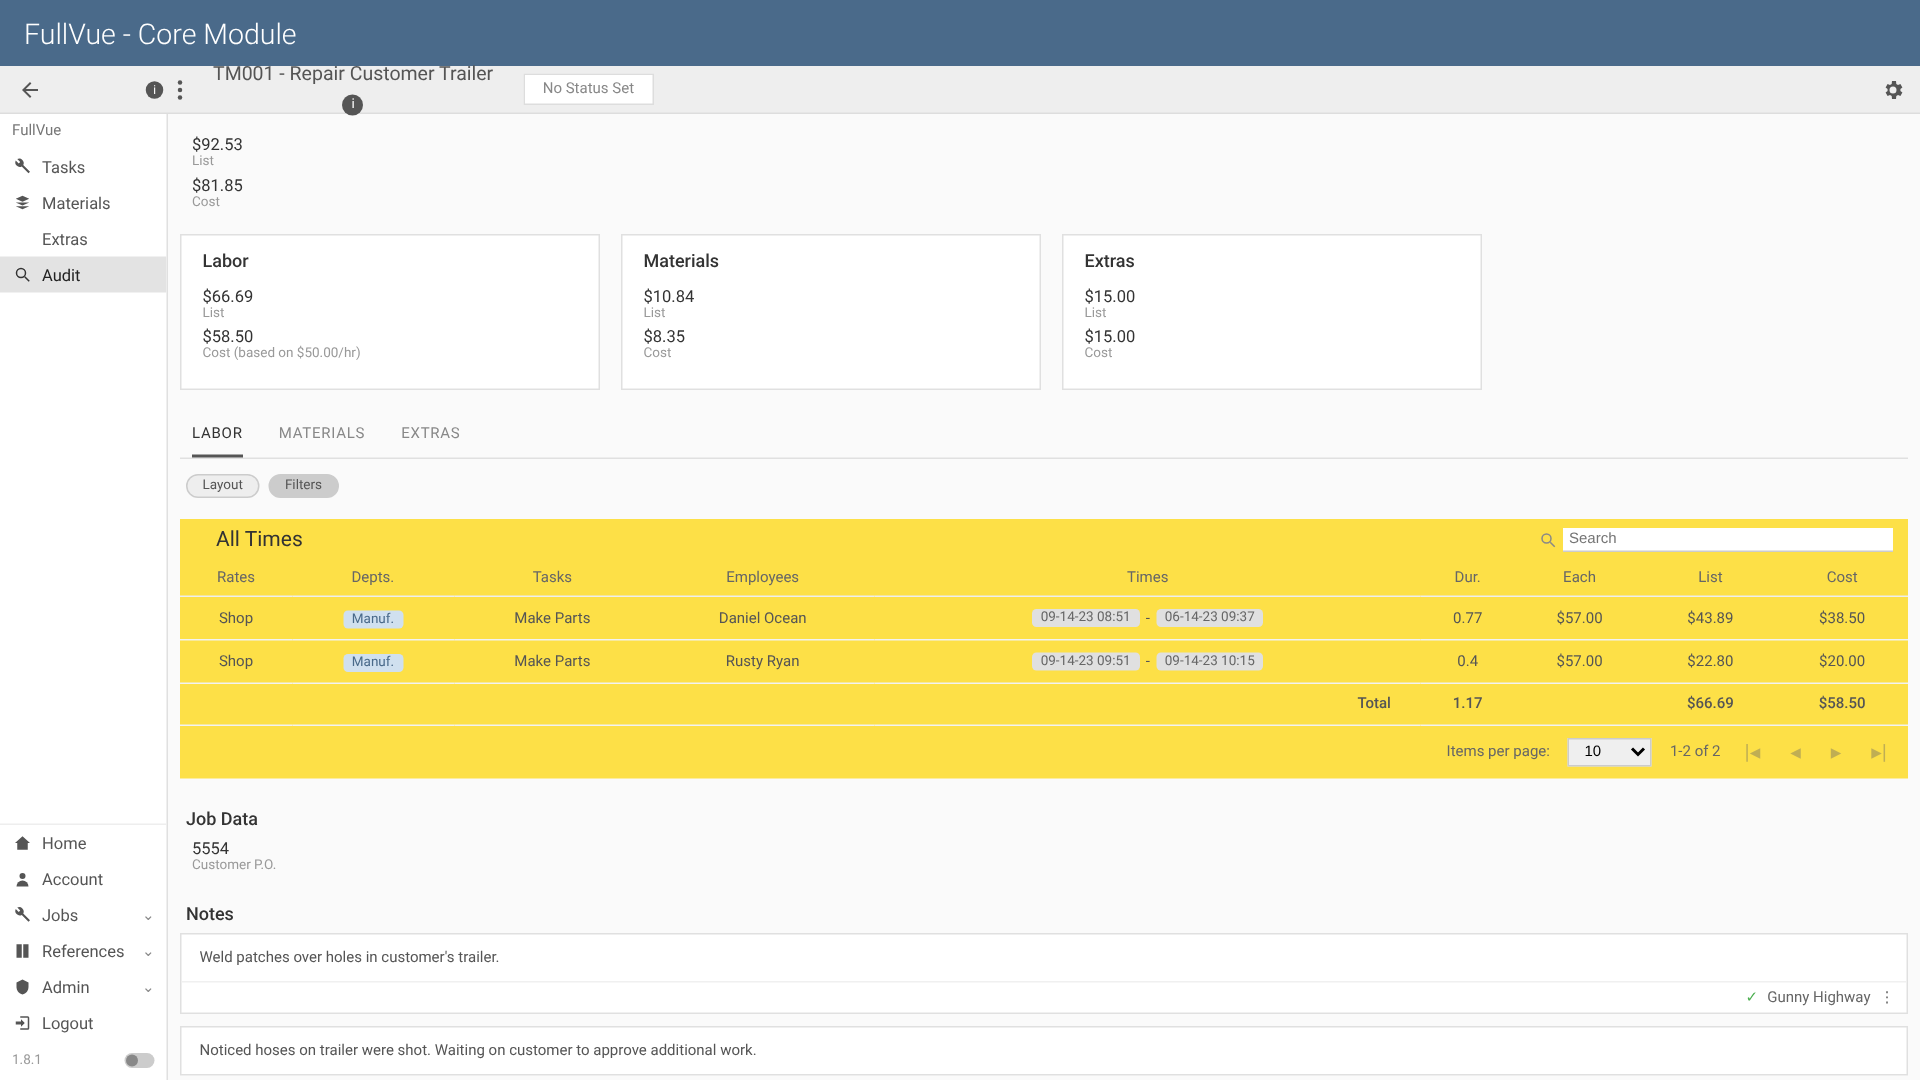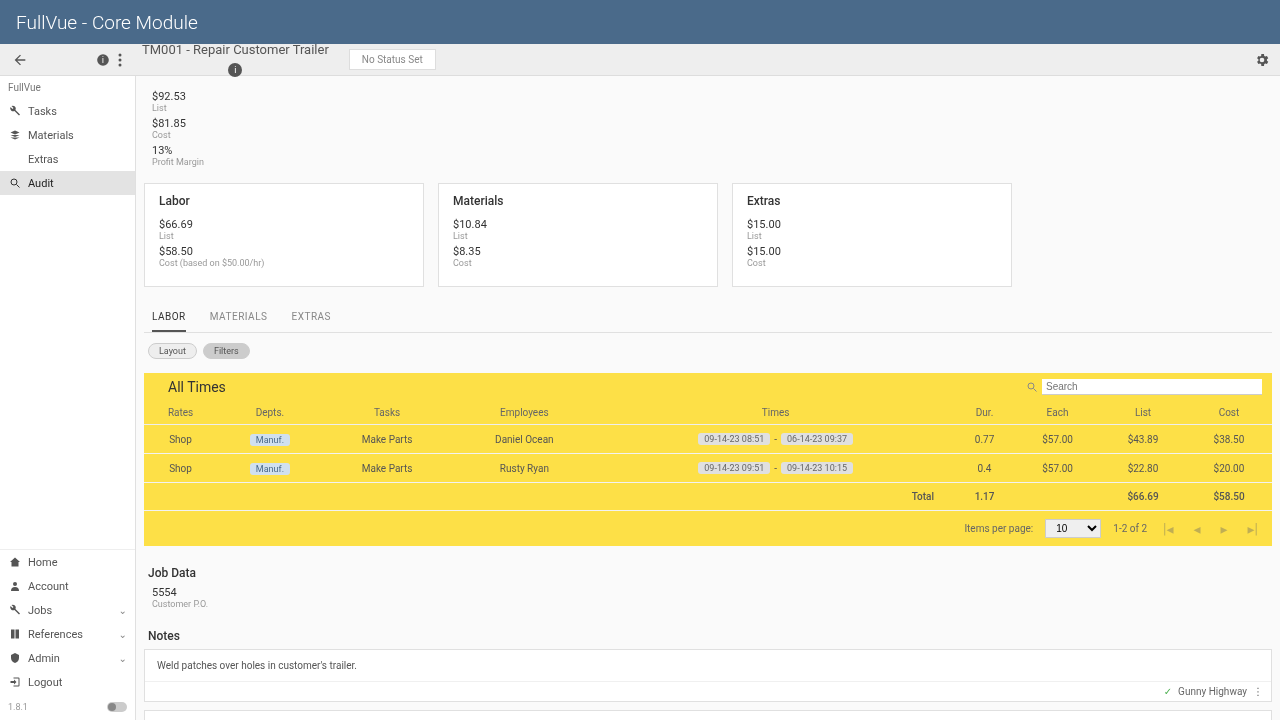--- a/index.html
+++ b/index.html
@@ -7,21 +7,21 @@
 .header-bar { background: #4a6a8a; color: #fff; padding: 10px 16px; font-size: 19px; font-weight: 300; height: 44px; display: flex; align-items: center; }
 .subheader { background: #eee; border-bottom: 1px solid #ddd; height: 32px; display: flex; align-items: center; padding: 0 8px; position: relative; }
 .back-arrow { cursor: pointer; padding: 4px; }
 .subheader .spacer { flex: 0 0 60px; }
 .info-icon, .dots-icon { cursor: pointer; margin: 0 4px; display: inline-flex; align-items: center; }
 .job-title { font-size: 13px; color: #555; margin-left: 16px; display: flex; align-items: center; gap: 6px; flex-direction: column; }
 .job-title .info-badge { width: 14px; height: 14px; border-radius: 50%; background: #555; color: #fff; font-size: 9px; display: inline-flex; align-items: center; justify-content: center; }
 .status-chip { background: #fff; border: 1px solid #ddd; padding: 4px 12px; font-size: 10px; color: #888; margin-left: 20px; }
 .gear-right { position: absolute; right: 10px; cursor: pointer; }
 .layout { display: flex; height: calc(100vh - 76px); }
-.sidebar { width: 136px; background: #fff; border-right: 1px solid #e0e0e0; display: flex; flex-direction: column; font-size: 11px; }
+.sidebar { width: 112px; background: #fff; border-right: 1px solid #e0e0e0; display: flex; flex-direction: column; font-size: 11px; }
 .sidebar-top { flex: 1; overflow: auto; }
 .sidebar-bottom { border-top: 1px solid #eee; }
 .sb-label { padding: 6px 8px; font-size: 10px; color: #777; }
 .sb-item { display: flex; align-items: center; padding: 5px 8px; cursor: pointer; gap: 6px; color: #555; }
 .sb-item.active { background: #e3e3e3; color: #222; }
 .sb-item .sb-icon { width: 14px; height: 14px; display: inline-flex; align-items: center; justify-content: center; }
 .sb-item .chev { margin-left: auto; font-size: 10px; color: #888; }
 .version-row { padding: 8px; font-size: 9px; color: #999; display: flex; align-items: center; justify-content: space-between; }
 .toggle { width: 20px; height: 10px; background: #ccc; border-radius: 5px; position: relative; }
 .toggle::after { content: ''; width: 8px; height: 8px; background: #888; border-radius: 50%; position: absolute; top: 1px; left: 1px; }
@@ -200,24 +200,20 @@
 
   <div class="main">
     <div class="summary-row">
       <div class="metric">
           <div class="val">$92.53</div>
           <div class="lbl">List</div>
         </div>
       <div class="metric">
           <div class="val">$81.85</div>
           <div class="lbl">Cost</div>
-        </div>
-      <div class="metric">
-          <div class="val">13%</div>
-          <div class="lbl">Profit Margin</div>
         </div>
     </div>
 
     <div class="cards">
       <div class="card">
         <h4>Labor</h4>
         <div class="metric">
             <div class="val">$66.69</div>
             <div class="lbl">List</div>
           </div>

